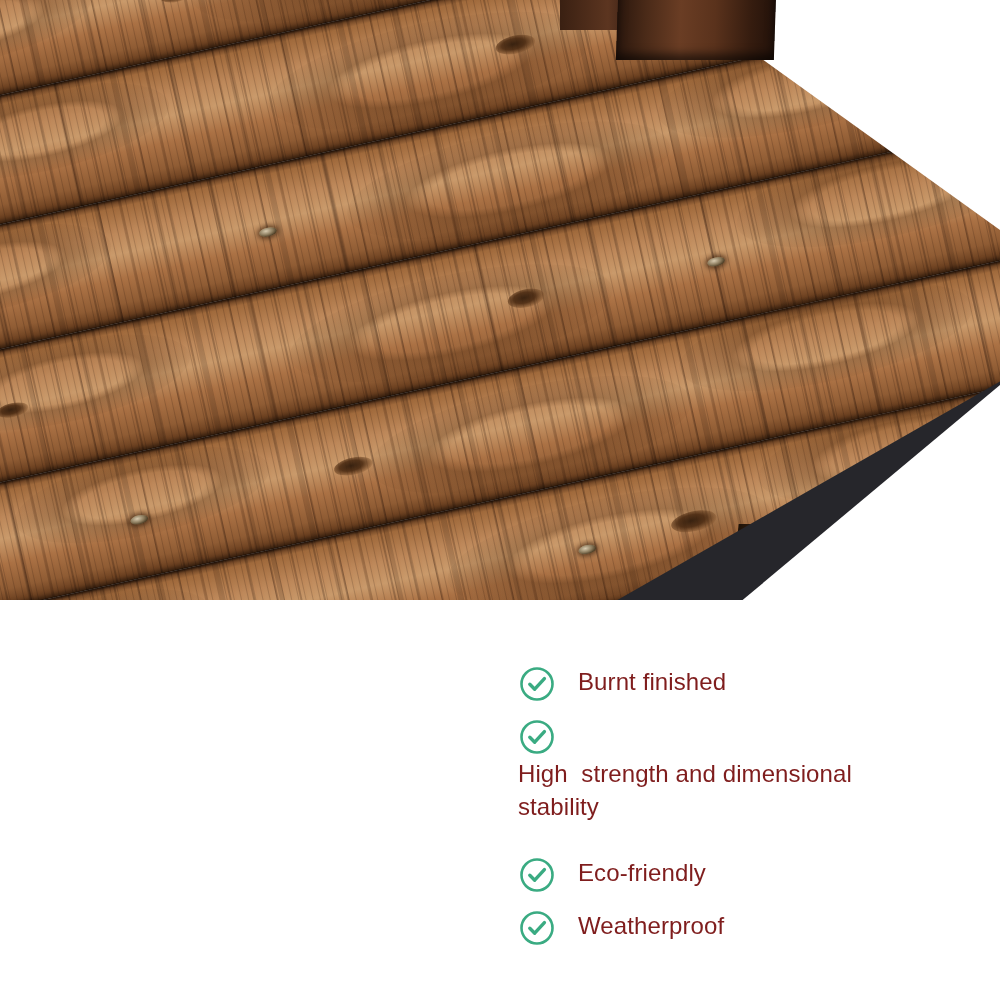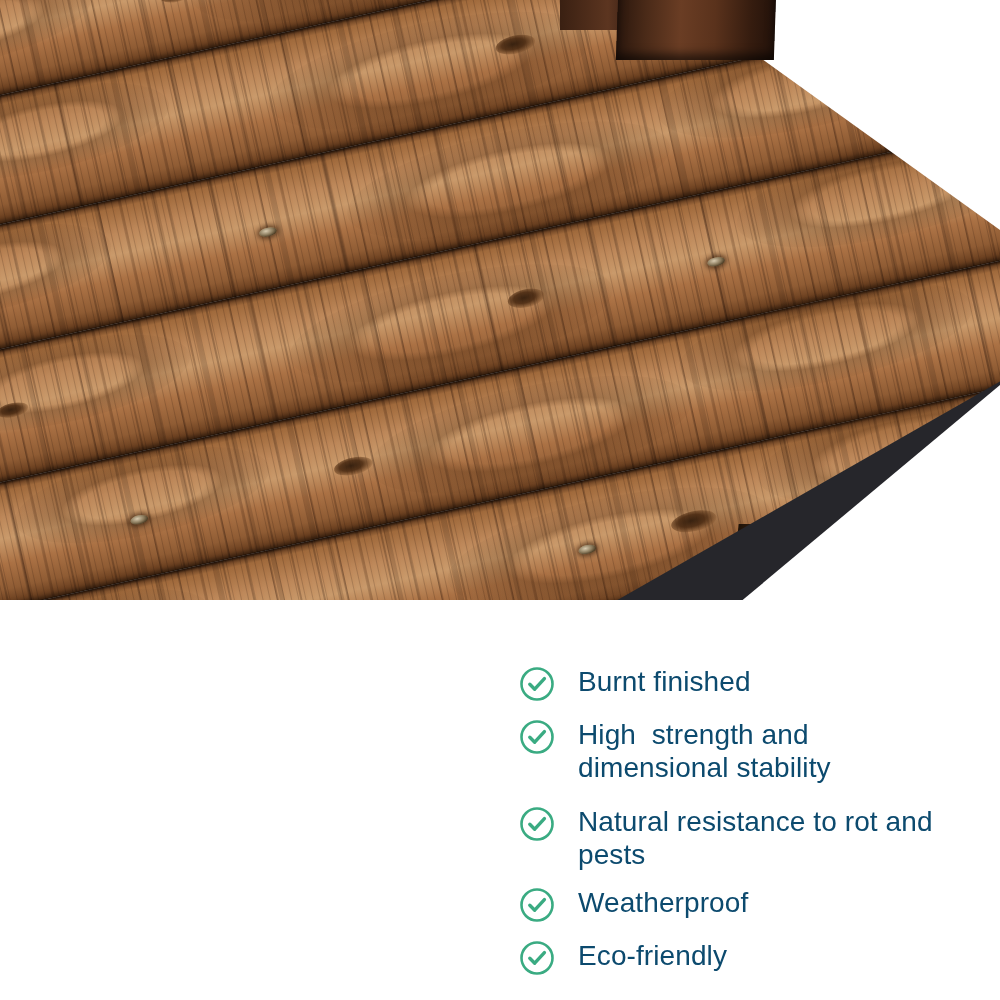--- a/index.html
+++ b/index.html
@@ -147,34 +147,34 @@
     letter-spacing:-1.2px;
     color:#111111;
   }
   .features {
     position:absolute; left:518px; top:664px; width:470px;
   }
   .feature {
     display:flex; align-items:flex-start;
     margin-bottom:14px;
   }
-  .feature:nth-child(2){ margin-bottom:20px; }
+  .feature:nth-child(2){ margin-bottom:32px;flex-direction:column; }
   .check-icon {
     flex:0 0 auto;
     width:38px; height:38px;
     margin-right:22px;
     margin-top:1px;
   }
   .check-icon svg { display:block; width:38px; height:38px; }
   .feature-label {
     font-family:"Liberation Sans", sans-serif;
     font-weight:300;
-    font-size:28px;
+    font-size:24px;
     line-height:33px;
-    color:#0c4a6e;
+    color:#7f1d1d;
     letter-spacing:.1px;
     white-space:pre-wrap;
     padding-top:1px;
   }
 </style>
 </head>
 <body>
 
 <div class="page">
 
@@ -275,35 +275,26 @@
         </span>
         <span class="feature-label" style="width: 345px;">High  strength and dimensional stability</span>
       </li>
       <li class="feature">
         <span class="check-icon">
           <svg viewBox="0 0 38 38" xmlns="http://www.w3.org/2000/svg">
             <circle cx="19" cy="19" r="15.5" fill="none" stroke="#3aab82" stroke-width="2.6"></circle>
             <path d="M11.8 19.3 L16.7 24.2 L26.4 13.6" fill="none" stroke="#3aab82" stroke-width="3.4" stroke-linecap="round" stroke-linejoin="round"></path>
           </svg>
         </span>
-        <span class="feature-label">Natural resistance to rot and pests</span>
+        <span class="feature-label">Eco-friendly</span>
       </li>
       <li class="feature">
         <span class="check-icon">
           <svg viewBox="0 0 38 38" xmlns="http://www.w3.org/2000/svg">
             <circle cx="19" cy="19" r="15.5" fill="none" stroke="#3aab82" stroke-width="2.6"></circle>
             <path d="M11.8 19.3 L16.7 24.2 L26.4 13.6" fill="none" stroke="#3aab82" stroke-width="3.4" stroke-linecap="round" stroke-linejoin="round"></path>
           </svg>
         </span>
         <span class="feature-label">Weatherproof</span>
       </li>
-      <li class="feature">
-        <span class="check-icon">
-          <svg viewBox="0 0 38 38" xmlns="http://www.w3.org/2000/svg">
-            <circle cx="19" cy="19" r="15.5" fill="none" stroke="#3aab82" stroke-width="2.6"></circle>
-            <path d="M11.8 19.3 L16.7 24.2 L26.4 13.6" fill="none" stroke="#3aab82" stroke-width="3.4" stroke-linecap="round" stroke-linejoin="round"></path>
-          </svg>
-        </span>
-        <span class="feature-label">Eco-friendly</span>
-      </li>
     </ul>
 
 </div>
 
 </body></html>

